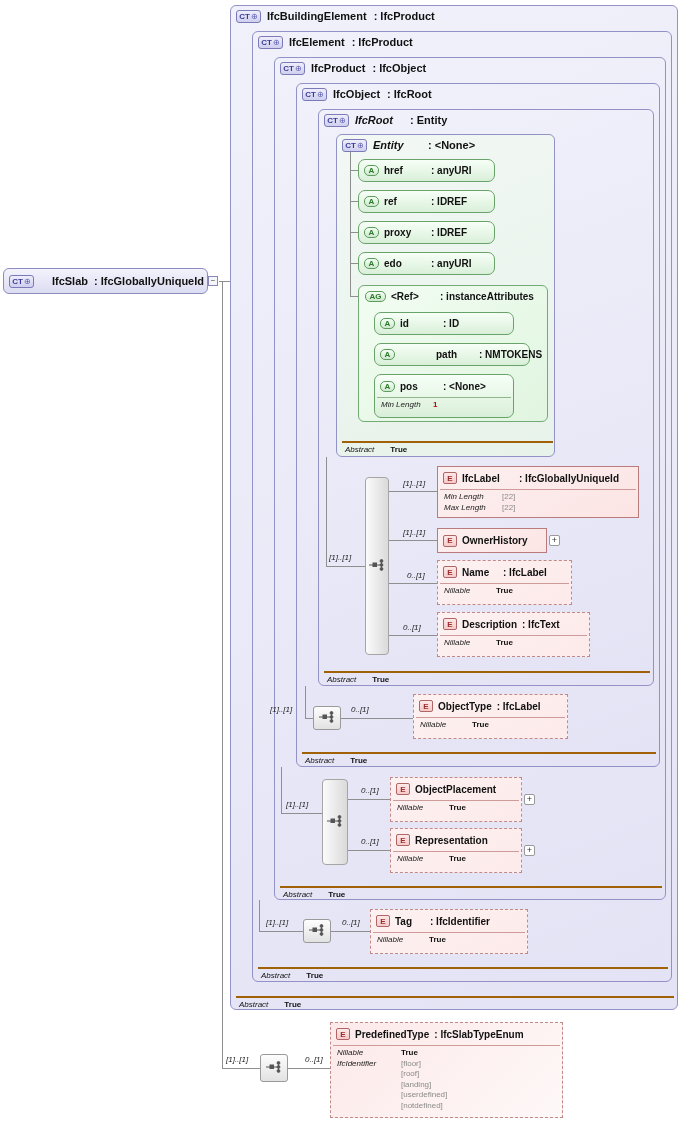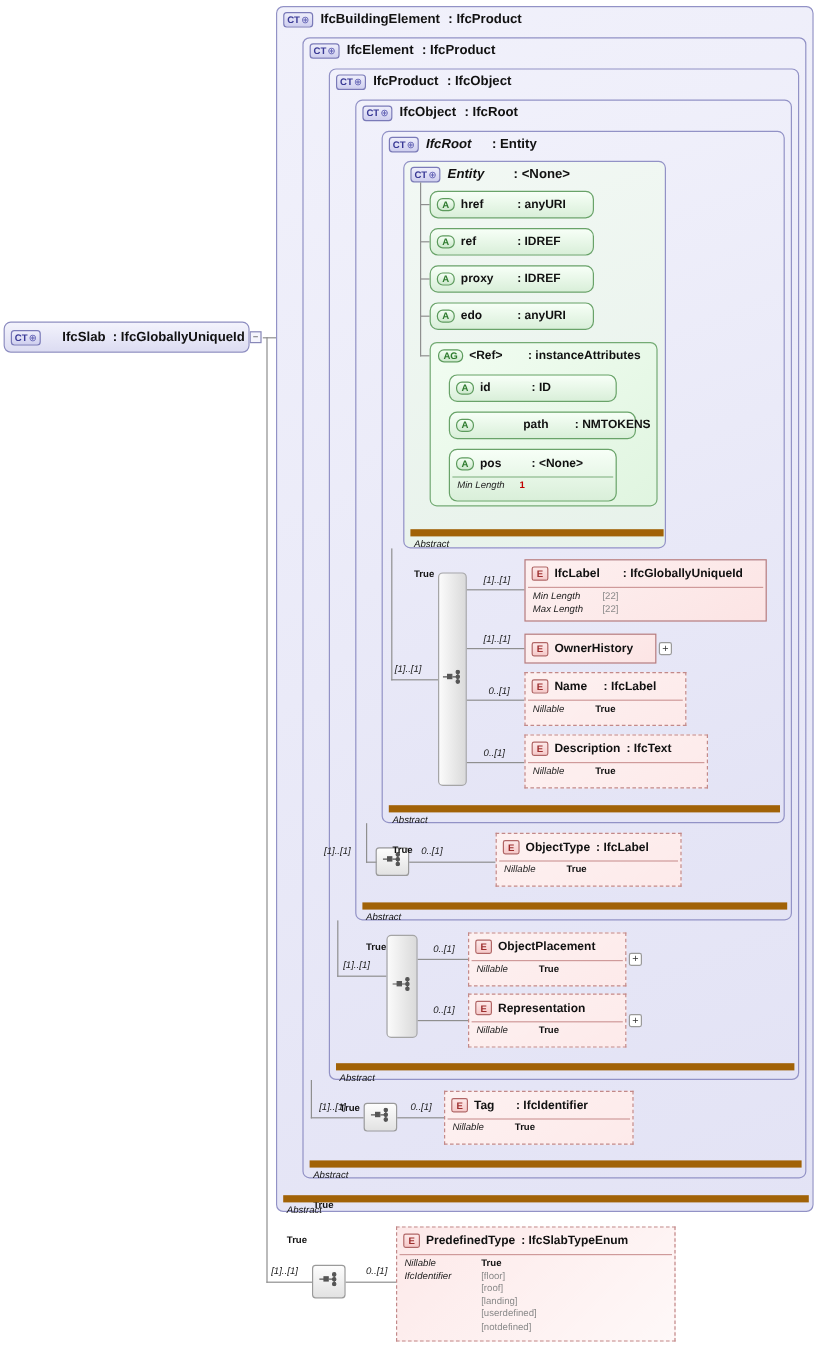--- a/index.html
+++ b/index.html
@@ -104,22 +104,22 @@
 .mgbox { position:absolute; border:1px solid #9a9a9a; border-radius:3px;
   background:linear-gradient(#fdfdfd,#e2e2e2);
   display:flex; align-items:center; justify-content:center; }
 #mg-ob{left:313px;top:706px;width:28px;height:24px;}
 #mg-el{left:303px;top:919px;width:28px;height:24px;}
 #mg-slab{left:260px;top:1054px;width:28px;height:28px;}
 
 .card { position:absolute; font-size:8px; font-style:italic; color:#222; white-space:nowrap; }
 .ln { position:absolute; background:#8f8f8f; }
 
-.abs-row { position:absolute; border-top:6px solid #a16207; display:flex; gap:16px;
-  padding:2px 0 0 3px; font-size:8px; color:#111;flex-direction:column; }
+.abs-row { position:absolute; border-top:2px solid #a16207; display:flex; gap:16px;
+  padding:2px 0 0 3px; font-size:8px; color:#111; }
 .abs-row .al { font-style:italic; }
 .abs-row .av { font-weight:bold; }
 #abs-en{left:342px;top:441px;width:211px;}
 #abs-rt{left:324px;top:671px;width:326px;}
 #abs-ob{left:302px;top:752px;width:354px;}
 #abs-pr{left:280px;top:886px;width:382px;}
 #abs-el{left:258px;top:967px;width:410px;}
 #abs-be{left:236px;top:996px;width:438px;}
 
 .plus { position:absolute; width:11px; height:11px; border:1px solid #9a9a9a;

